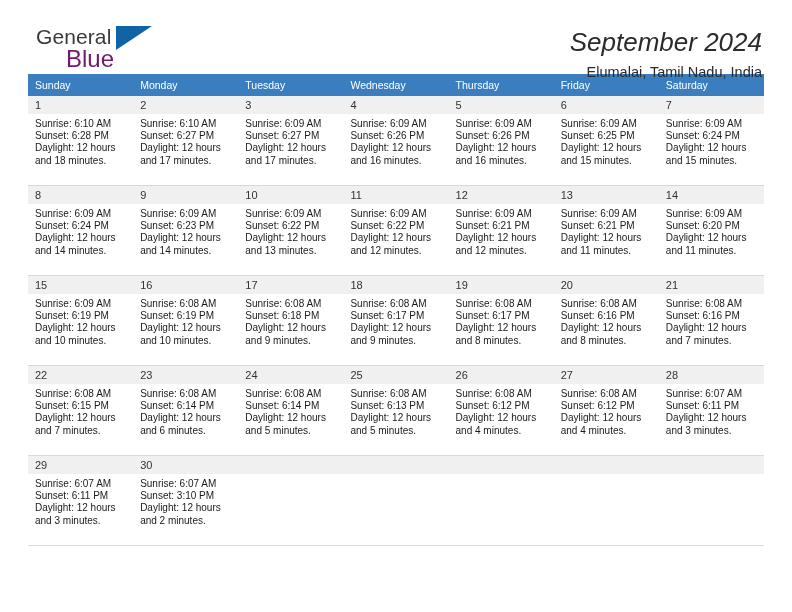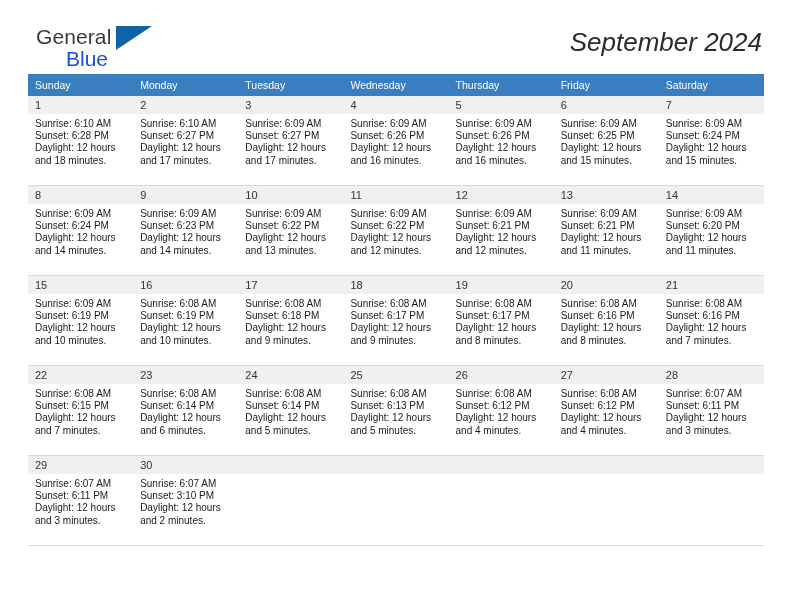--- a/index.html
+++ b/index.html
@@ -39,22 +39,22 @@
     box-sizing: border-box;
   }
   .logo-general {
     font-size: 21px;
     letter-spacing: 0.1px;
     color: #3a3a3a;
     line-height: 22px;
     display: block;
   }
   .logo-blue {
-    font-size: 21px;
-    color: #1d4ed8;
+    font-size: 24px;
+    color: #701a75;
     line-height: 20px;
     display: block;
     margin-left: 30px;
     margin-top: 1px;
   }
   .logo-triangle {
     position: absolute;
     left: 88px;
     top: 0px;
     width: 0;
@@ -144,20 +144,21 @@
   <div class="header">
 
     <div class="logo">
       <span class="logo-general">General</span>
       <span class="logo-triangle"></span>
       <span class="logo-blue">Blue</span>
     </div>
 
     <div class="title-block">
       <div class="title">September 2024</div>
+      <div class="subtitle">Elumalai, Tamil Nadu, India</div>
     </div>
 
   </div>
 
   <table class="calendar">
     <thead>
       <tr>
         <th>Sunday</th>
         <th>Monday</th>
         <th>Tuesday</th>

